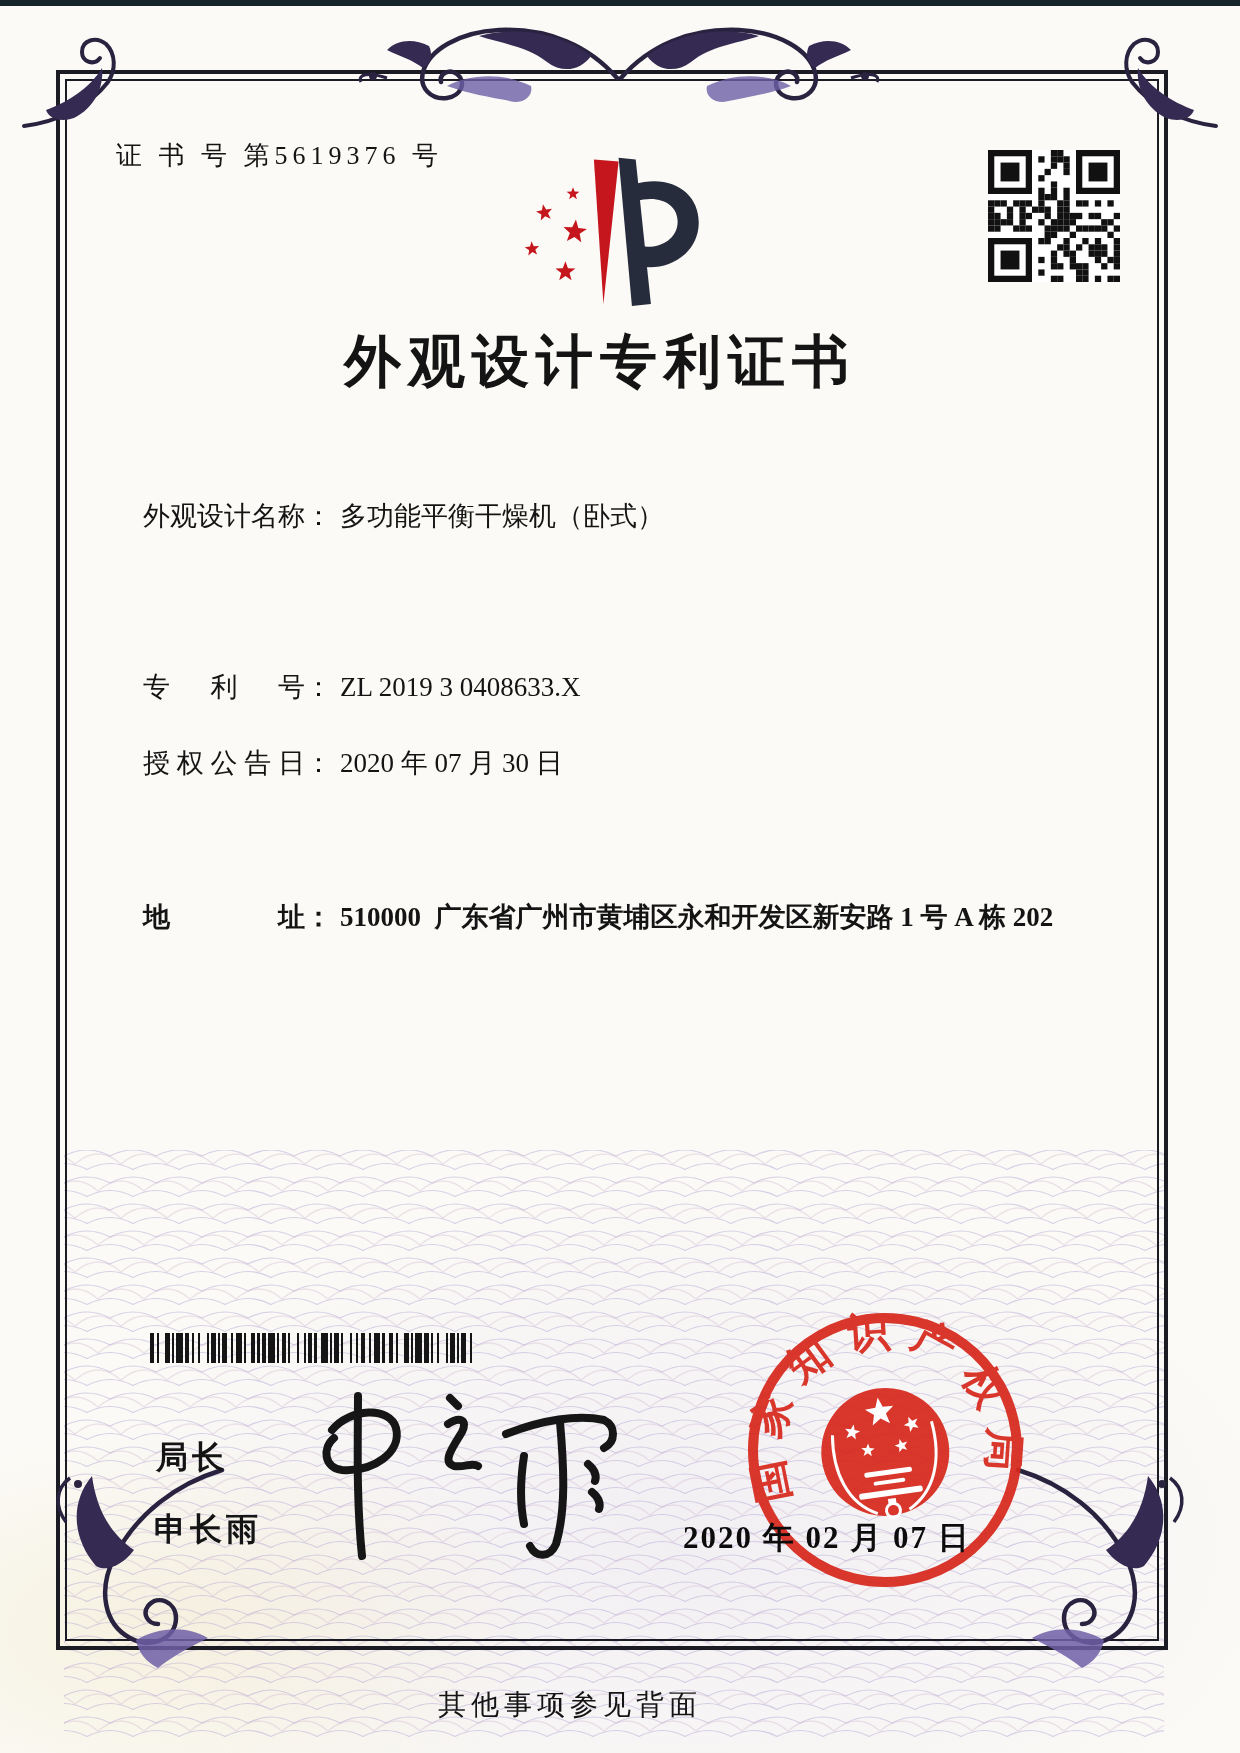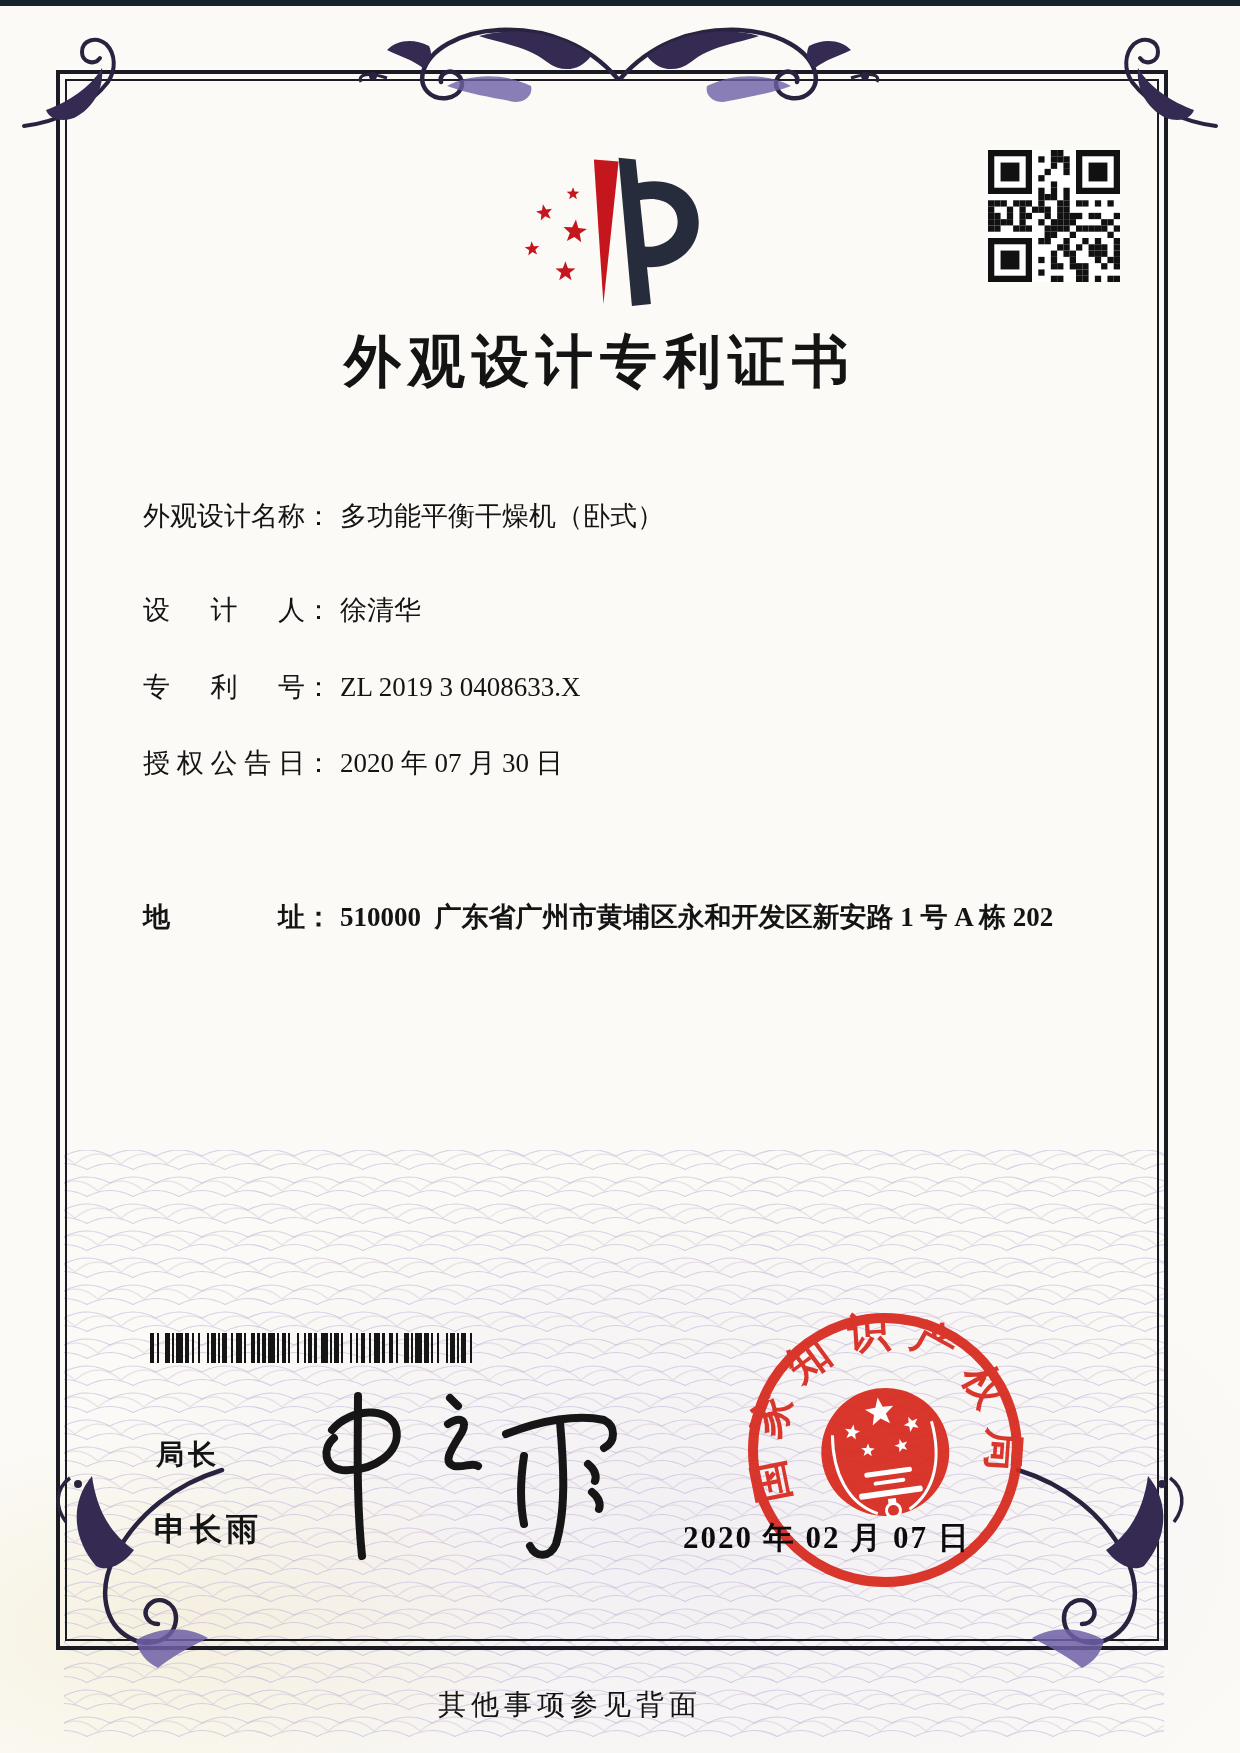--- a/index.html
+++ b/index.html
@@ -23,21 +23,21 @@
   .flabel{display:inline-block;width:162px;text-align:justify;text-align-last:justify;vertical-align:bottom;}
   .fvalue{white-space:pre-wrap;margin-left:8px;}
   #row-0{top:498px;} #row-1{top:592px;} #row-2{top:669px;}
   #row-3{top:745px;} #row-4{top:820px;} #row-5{top:899px;font-weight:bold;} #row-6{top:979px;width:980px;}
   #grant-group{position:absolute;left:484px;top:0;white-space:nowrap;}
   #grant-group .flabel{width:137px;}
   #paragraphs{left:136px;top:1034px;width:972px;font-size:30px;line-height:53px;text-align:justify;z-index:5;}
   #paragraphs p{margin:0;text-indent:2em;letter-spacing:.5px;}
   #barcode{left:150px;top:1333px;width:322px;height:30px;overflow:hidden;white-space:nowrap;z-index:5;font-size:0;}
   #barcode span{display:inline-block;height:30px;}
-  #director-title{left:156px;top:1436px;font-size:28px;font-weight:600;font-family:"Liberation Sans","DejaVu Sans",sans-serif;letter-spacing:4px;z-index:6;}
+  #director-title{left:156px;top:1436px;font-size:32px;font-weight:600;font-family:"Liberation Sans","DejaVu Sans",sans-serif;letter-spacing:4px;z-index:6;}
   #director-name{left:154px;top:1508px;font-size:32px;font-weight:600;font-family:"Liberation Sans","DejaVu Sans",sans-serif;letter-spacing:4px;z-index:6;}
   #signature-svg{left:298px;top:1378px;z-index:6;}
   #seal-svg{left:735px;top:1300px;z-index:6;opacity:.93;}
   #seal-date{left:683px;top:1517px;font-size:31px;font-weight:600;letter-spacing:2px;color:#0c0c0c;z-index:7;white-space:pre;}
   #page-info{left:300px;top:1610px;width:420px;text-align:center;font-size:26px;letter-spacing:3px;z-index:5;}
   #back-note{left:360px;top:1686px;width:420px;text-align:center;font-size:28px;letter-spacing:5px;z-index:5;}
   #guilloche{left:64px;top:1150px;z-index:1;}
   .ornament{z-index:4;}
   #logo-svg{left:516px;top:142px;z-index:5;}
   #qr-svg{left:988px;top:150px;z-index:5;}
@@ -156,20 +156,21 @@
   <svg class="abs ornament" style="left:1104px;top:30px" width="120" height="120" viewBox="0 0 120 120">
     <use href="#corner-sm" transform="translate(120,0) scale(-1,1)"></use>
   </svg>
   <svg class="abs ornament" style="left:26px;top:1462px" width="210" height="210" viewBox="0 0 210 210">
     <use href="#corner-fl"></use>
   </svg>
   <svg class="abs ornament" style="left:1004px;top:1462px" width="210" height="210" viewBox="0 0 210 210">
     <use href="#corner-fl" transform="translate(210,0) scale(-1,1)"></use>
   </svg>
 
+  <div class="abs" id="cert-number">证 书 号 第5619376 号</div>
 
   <svg class="abs" id="logo-svg" width="190" height="172" viewBox="0 0 200 172">
     <polygon points="82,14 108,16 92,166" fill="#c5161d"></polygon>
     <path d="M108,12 L126,14 L142,166 L122,168 Z" fill="#272c3c"></path>
     <path d="M124,40 C166,28 196,52 192,86 C188,118 154,132 130,126 L126,104 C148,110 168,100 170,82 C172,62 152,50 126,58 Z" fill="#272c3c"></path>
     <g id="logo-stars" fill="#c5161d">
         <polygon points="60.0,43.0 61.7,47.6 66.7,47.8 62.8,50.9 64.1,55.7 60.0,52.9 55.9,55.7 57.2,50.9 53.3,47.8 58.3,47.6"></polygon>
         <polygon points="28.4,61.1 31.7,66.6 37.9,65.8 33.7,70.5 36.5,76.3 30.7,73.7 26.1,78.1 26.7,71.8 21.1,68.7 27.3,67.4"></polygon>
         <polygon points="63.1,77.0 65.6,85.9 74.7,87.1 67.0,92.1 68.7,101.1 61.5,95.4 53.5,99.8 56.7,91.2 50.0,84.9 59.2,85.3"></polygon>
         <polygon points="16.3,100.0 18.7,105.1 24.4,104.9 20.3,108.8 22.2,114.0 17.3,111.3 12.9,114.9 13.9,109.3 9.2,106.2 14.8,105.5"></polygon>
@@ -315,23 +316,20 @@
       <rect x="0" y="84" width="42" height="42" fill="#111111"></rect>
       <rect x="6" y="90" width="30" height="30" fill="#ffffff"></rect>
       <rect x="12" y="96" width="18" height="18" fill="#111111"></rect>
     </svg>
 
   <div class="abs row" id="row-0">
     <span class="flabel">外观设计名称</span><span>：</span><span class="fvalue">多功能平衡干燥机（卧式）</span>
   </div>
 
   <div class="abs" id="title">外观设计专利证书</div>
-  <div class="abs row" id="row-1">
-    <span class="flabel">设计人</span><span>：</span><span class="fvalue">徐清华</span>
-  </div>
   <div class="abs row" id="row-2">
     <span class="flabel">专利号</span><span>：</span><span class="fvalue">ZL 2019 3 0408633.X</span>
   </div>
   <div class="abs row" id="row-3">
     <span class="flabel">授权公告日</span><span>：</span><span class="fvalue">2020 年 07 月 30 日</span>
   </div>
   <div class="abs row" id="row-5">
     <span class="flabel">地址</span><span>：</span><span class="fvalue">510000  广东省广州市黄埔区永和开发区新安路 1 号 A 栋 202</span>
   </div>
 

